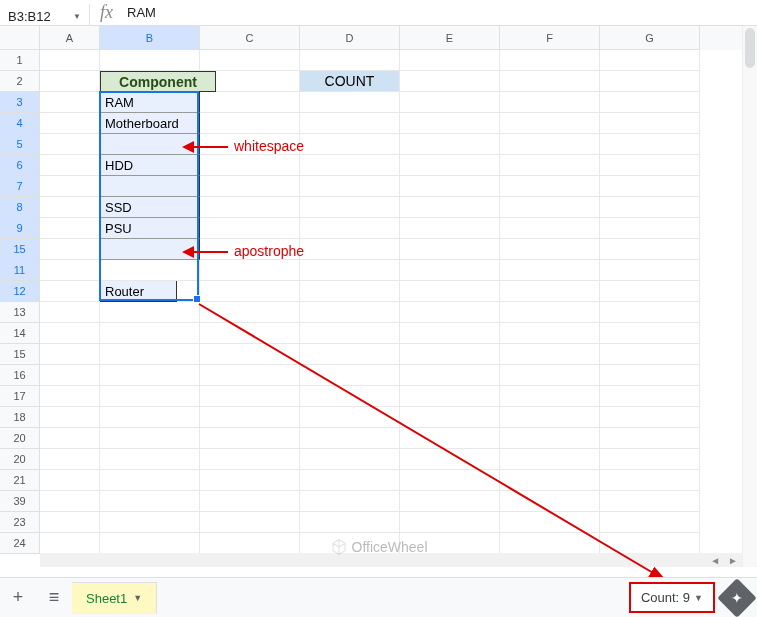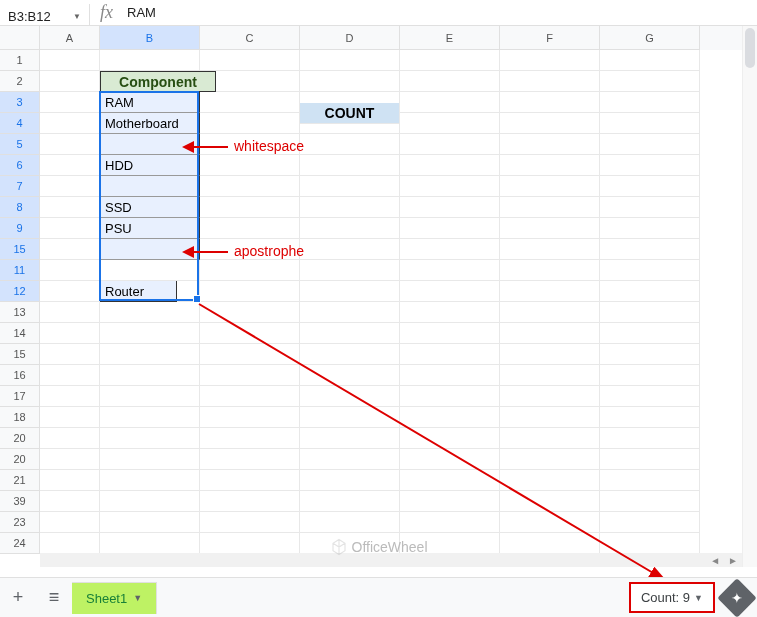--- a/index.html
+++ b/index.html
@@ -22,38 +22,38 @@
   .row-headers { position: absolute; top: 24px; left: 0; width: 40px; }
   .row-header { height: 21px; text-align: center; line-height: 21px; font-size: 11px; color: #555; border-right: 1px solid #e0e0e0; border-bottom: 1px solid #e0e0e0; background: #f8f9fa; }
   .row-header.selected { background: #d3e3fd; color: #1a73e8; }
   
   .cells { position: absolute; top: 24px; left: 40px; right: 15px; bottom: 0; }
   .cell { position: absolute; border-right: 1px solid #e8e8e8; border-bottom: 1px solid #e8e8e8; padding: 2px 4px; font-size: 13px; line-height: 17px; overflow: hidden; white-space: nowrap; }
   
   .table-header { background: #d9ead3; font-weight: bold; text-align: center; color: #274e13; border: 1px solid #333 !important; font-size: 14px; }
   .table-cell { background: #e8f0fe; border-left: 1px solid #333 !important; border-right: 1px solid #333 !important; border-bottom: 1px solid #999 !important; }
   .table-cell.last { border-bottom: 1px solid #333 !important; }
-  .count-header { background: #cfe2f3; font-weight: bold; text-align: center; font-size: 14px; margin-top: 32px; }
+  .count-header { background: #cfe2f3; font-weight: normal; text-align: center; font-size: 14px; }
   
   .selection-border { position: absolute; border: 2px solid #1a73e8; pointer-events: none; }
   .selection-handle { position: absolute; width: 8px; height: 8px; background: #1a73e8; border: 1px solid #fff; bottom: -4px; right: -4px; }
   
   .annotation { position: absolute; color: #d00; font-size: 14px; font-weight: normal; }
   
   .watermark { position: absolute; top: 538px; left: 50%; transform: translateX(-50%); color: #bbb; font-size: 14px; display: flex; align-items: center; gap: 4px; }
   .watermark svg { opacity: 0.4; }
   
   .hscroll { position: absolute; bottom: 50px; right: 15px; left: 40px; height: 14px; background: #f1f1f1; display:flex; align-items:center; justify-content:flex-end; }
   .hscroll .arrows { font-size: 10px; color: #888; padding: 0 4px; }
   .vscroll { position: absolute; top: 26px; right: 0; width: 15px; bottom: 50px; background: #f8f8f8; border-left: 1px solid #eee; }
   .vscroll-thumb { position: absolute; top: 2px; left: 2px; right: 2px; height: 40px; background: #dadce0; border-radius: 6px; }
   
   .bottom-bar { position: absolute; bottom: 0; left: 0; right: 0; height: 40px; background: #f8f9fa; border-top: 1px solid #e0e0e0; display: flex; align-items: center; }
   .tab-btn { width: 36px; height: 36px; display: flex; align-items: center; justify-content: center; color: #5f6368; font-size: 18px; cursor: pointer; }
-  .sheet-tab { background: #bef264; padding: 8px 14px; border-top: 1px solid #e0e0e0; border-right: 1px solid #e0e0e0; display: flex; align-items: center; gap: 6px; font-size: 13px; color: #188038; font-weight: 500; }
+  .sheet-tab { background: #fef9c3; padding: 8px 14px; border-top: 1px solid #e0e0e0; border-right: 1px solid #e0e0e0; display: flex; align-items: center; gap: 6px; font-size: 13px; color: #188038; font-weight: 500; }
   .sheet-tab .arrow { font-size: 9px; color: #5f6368; }
   .count-box { margin-left: auto; margin-right: 8px; border: 2px solid #d00; padding: 6px 10px; font-size: 13px; color: #3c4043; background: #fff; display: flex; align-items: center; gap: 4px; }
   .explore { width: 28px; height: 28px; background: #5f6368; color: #fff; display: flex; align-items: center; justify-content: center; margin-right: 6px; border-radius: 3px; transform: rotate(45deg); }
   .explore span { transform: rotate(-45deg); font-size: 14px; }
   
   .diag-arrow { position: absolute; top: 300px; left: 195px; pointer-events: none; }
 </style>
 </head>
 <body>
 

